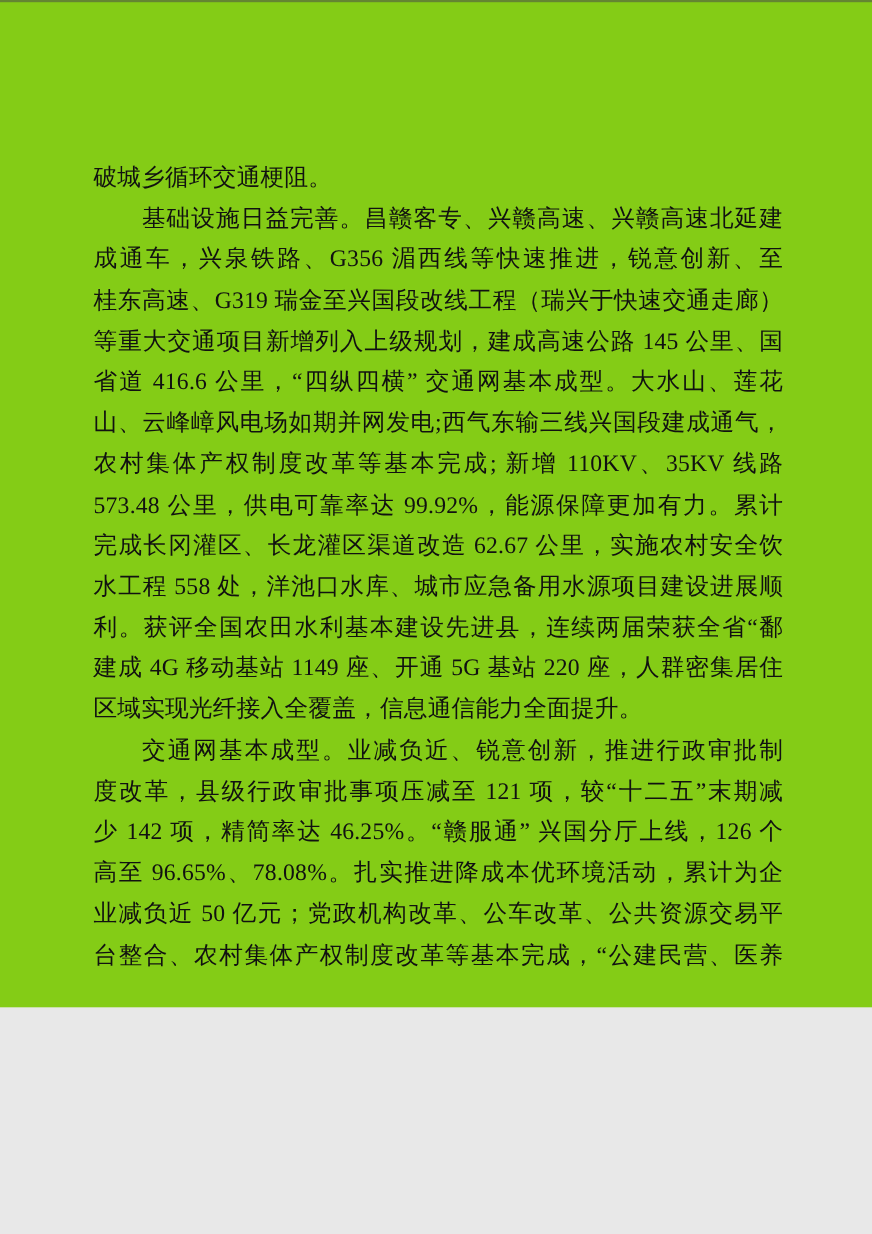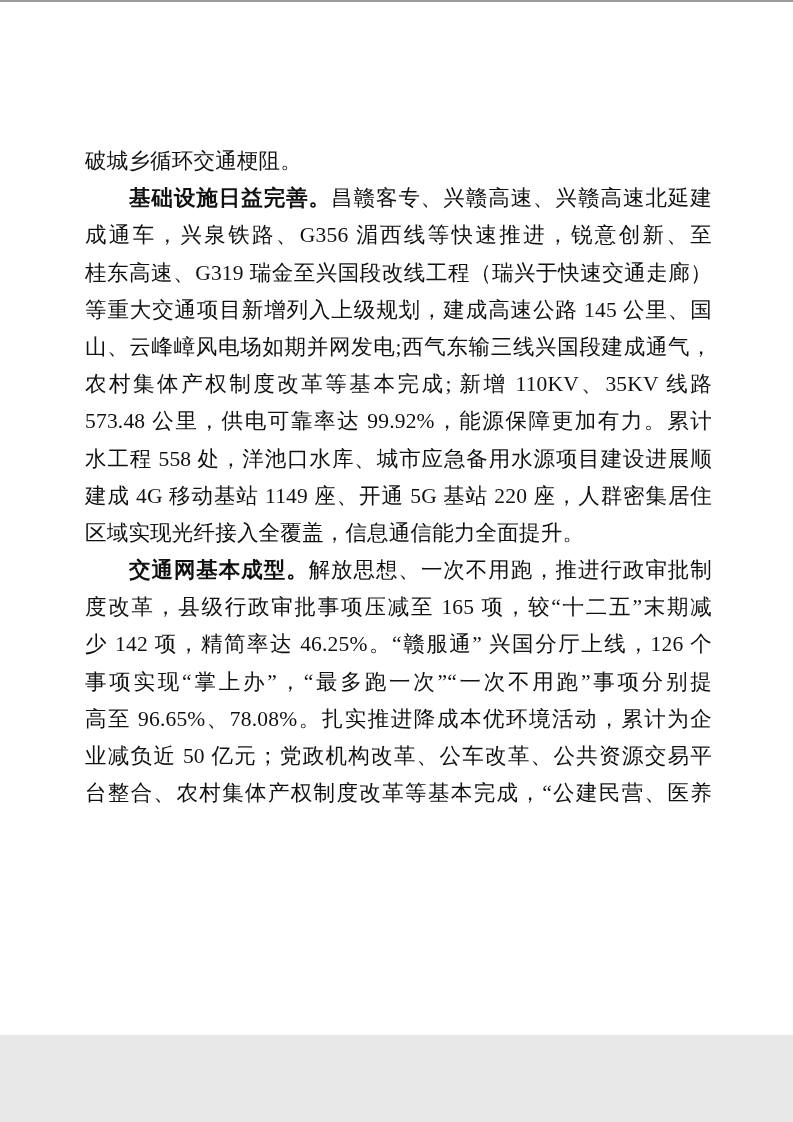--- a/index.html
+++ b/index.html
@@ -3,22 +3,22 @@
 <meta charset="utf-8">
 <style>
   html, body {
     margin: 0;
     padding: 0;
     background: #e8e8e8;
   }
   .page {
     position: relative;
     width: 793px;
-    height: 1035px;
-    background: #ffffff;
+    height: 916px;
+    background: #84cc16;
     overflow: hidden;
     font-family: "Liberation Serif", "DejaVu Serif", serif;
     color: #111111;
   }
   .top-edge {
     position: absolute;
     top: 0;
     left: 0;
     width: 100%;
     height: 2px;
@@ -51,21 +51,21 @@
   
   .ln.end {
     white-space: normal;
     text-align: left;
     text-align-last: left;
   }
   .ln.indent {
     text-indent: 44px;
   }
   .lead {
-    font-weight: 700;
+    font-weight: 400;
   }
   .page-number {
     position: absolute;
     top: 1036px;
     right: 108px;
     font-size: 20px;
     line-height: 24px;
     color: #222222;
     word-spacing: 6px;
     letter-spacing: 1px;
@@ -76,29 +76,31 @@
 
 <div class="page">
   <div class="top-edge"></div>
 
   <div class="textblock">
     <p class="ln end"><span>破城乡循环交通梗阻。</span></p>
     <p class="ln full indent"><b class="lead">基础设施日益完善。</b><span>昌赣客专、兴赣高速、兴赣高速北延建</span></p>
     <p class="ln full"><span>成通车，兴泉铁路、G356 湄西线等快速推进，锐意创新、至</span></p>
     <p class="ln full"><span>桂东高速、G319 瑞金至兴国段改线工程（瑞兴于快速交通走廊）</span></p>
     <p class="ln full"><span>等重大交通项目新增列入上级规划，建成高速公路 145 公里、国</span></p>
+    <p class="ln full"><span>省道 416.6 公里，“四纵四横” 交通网基本成型。大水山、莲花</span></p>
     <p class="ln full"><span>山、云峰嶂风电场如期并网发电;西气东输三线兴国段建成通气，</span></p>
     <p class="ln full"><span>农村集体产权制度改革等基本完成; 新增 110KV、35KV 线路</span></p>
     <p class="ln full"><span>573.48 公里，供电可靠率达 99.92%，能源保障更加有力。累计</span></p>
+    <p class="ln full"><span>完成长冈灌区、长龙灌区渠道改造 62.67 公里，实施农村安全饮</span></p>
     <p class="ln full"><span>水工程 558 处，洋池口水库、城市应急备用水源项目建设进展顺</span></p>
+    <p class="ln full"><span>利。获评全国农田水利基本建设先进县，连续两届荣获全省“鄱</span></p>
     <p class="ln full"><span>建成 4G 移动基站 1149 座、开通 5G 基站 220 座，人群密集居住</span></p>
     <p class="ln end"><span>区域实现光纤接入全覆盖，信息通信能力全面提升。</span></p>
-    <p class="ln full indent"><b class="lead">交通网基本成型。</b><span>解放思想、一次不用跑，推进行政审批制</span></p>
-    <p class="ln full"><span>度改革，县级行政审批事项压减至 165 项，较“十二五”末期减</span></p>
+    <p class="ln full indent"><b class="lead">交通网基本成型。</b><span>业减负近、锐意创新，推进行政审批制</span></p>
+    <p class="ln full"><span>度改革，县级行政审批事项压减至 121 项，较“十二五”末期减</span></p>
     <p class="ln full"><span>少 142 项，精简率达 46.25%。“赣服通” 兴国分厅上线，126 个</span></p>
-    <p class="ln full"><span>事项实现“掌上办”，“最多跑一次”“一次不用跑”事项分别提</span></p>
     <p class="ln full"><span>高至 96.65%、78.08%。扎实推进降成本优环境活动，累计为企</span></p>
     <p class="ln full"><span>业减负近 50 亿元；党政机构改革、公车改革、公共资源交易平</span></p>
     <p class="ln full"><span>台整合、农村集体产权制度改革等基本完成，“公建民营、医养</span></p>
   </div>
 
   <div class="page-number">— 9 —</div>
 </div>
 
 </body></html>

